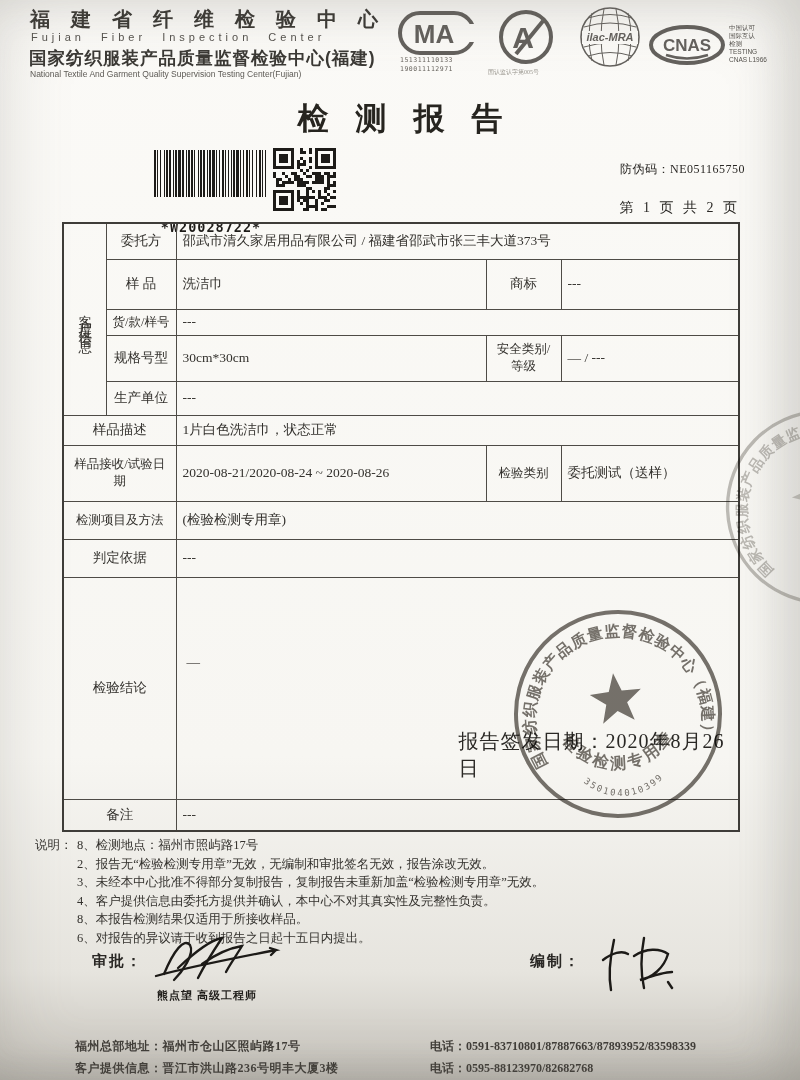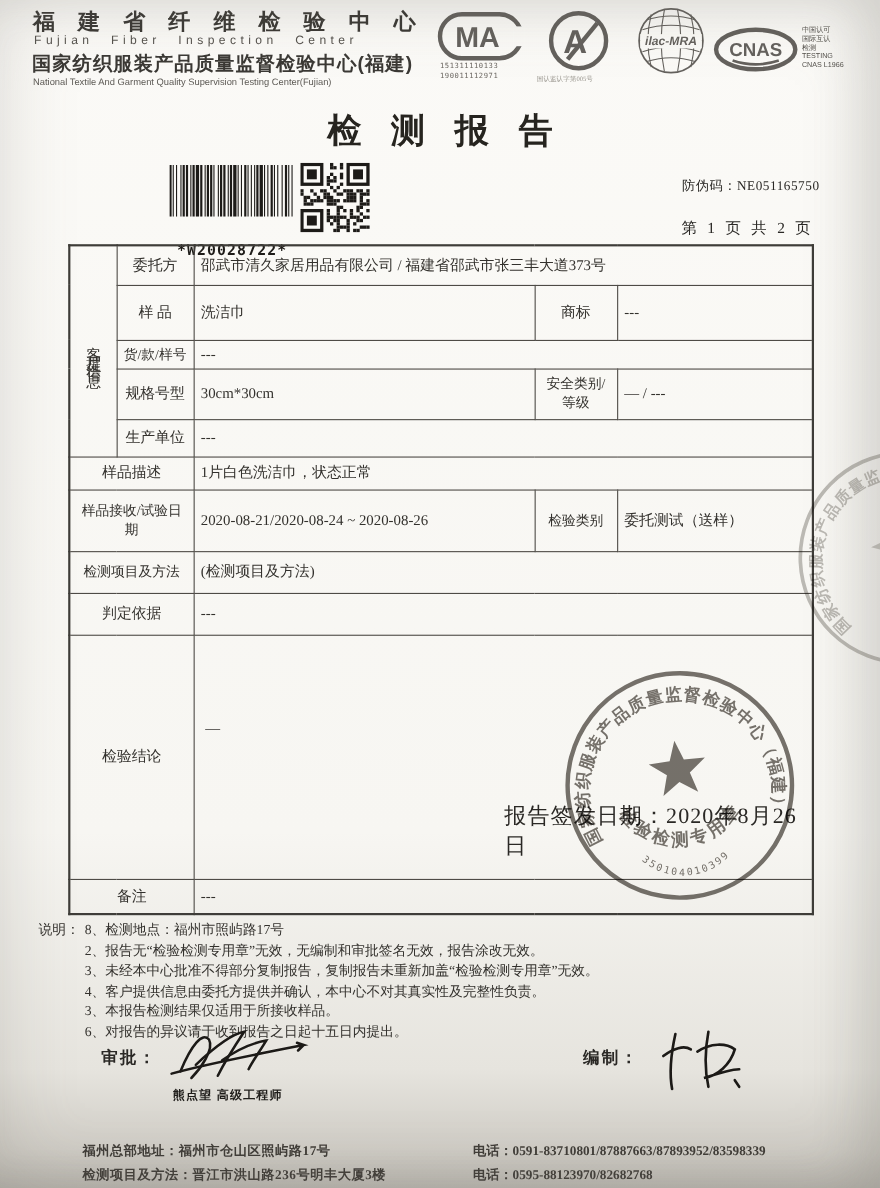--- a/index.html
+++ b/index.html
@@ -347,21 +347,21 @@
       <td class="val" colspan="3">1片白色洗洁巾，状态正常</td>
     </tr>
     <tr style="height:56px">
       <td class="lab small" colspan="2">样品接收/试验日期</td>
       <td class="val">2020-08-21/2020-08-24 ~ 2020-08-26</td>
       <td class="lab small">检验类别</td>
       <td class="val">委托测试（送样）</td>
     </tr>
     <tr style="height:38px">
       <td class="lab small" colspan="2">检测项目及方法</td>
-      <td class="val" colspan="3">(检测项目及方法)</td>
+      <td class="val" colspan="3">(检验检测专用章)</td>
     </tr>
     <tr style="height:38px">
       <td class="lab" colspan="2">判定依据</td>
       <td class="val" colspan="3">---</td>
     </tr>
     <tr style="height:222px">
       <td class="lab" colspan="2">检验结论</td>
       <td class="val concl-cell" colspan="3">
         <span class="concl-dash">—</span>
         <span class="issue-date">报告签发日期：2020年8月26日</span>
@@ -408,21 +408,21 @@
     </svg>
   </div>
 
   <div class="notes">
     <div class="notes-label">说明：</div>
     <div class="notes-items">
       <div>8、检测地点：福州市照屿路17号</div>
       <div>2、报告无“检验检测专用章”无效，无编制和审批签名无效，报告涂改无效。</div>
       <div>3、未经本中心批准不得部分复制报告，复制报告未重新加盖“检验检测专用章”无效。</div>
       <div>4、客户提供信息由委托方提供并确认，本中心不对其真实性及完整性负责。</div>
-      <div>3、本报告检测结果仅适用于所接收样品。</div>
+      <div>8、本报告检测结果仅适用于所接收样品。</div>
       <div>6、对报告的异议请于收到报告之日起十五日内提出。</div>
     </div>
   </div>
 
   <div class="sig-label" style="left:92px;top:952px;">审批：</div>
   <svg class="sig-svg" style="left:150px;top:930px;" width="140" height="56" viewBox="0 0 140 56">
     <g fill="none" stroke="#1c1a17" stroke-width="2.3" stroke-linecap="round">
       <path d="M14,44 C24,20 34,8 40,15 C45,24 32,42 24,50"></path>
       <path d="M28,38 C45,22 60,10 72,8 C64,20 54,36 48,48"></path>
       <path d="M52,34 C66,24 80,18 92,16 C86,26 80,34 76,42"></path>
@@ -441,19 +441,19 @@
       <path d="M70,52 l4,6"></path>
     </g>
   </svg>
 
   <div class="footer">
     <div class="frow">
       <span class="addr">福州总部地址：福州市仓山区照屿路17号</span>
       <span>电话：0591-83710801/87887663/87893952/83598339</span>
     </div>
     <div class="frow">
-      <span class="addr">检测项目及方法：晋江市洪山路236号明丰大厦3楼</span>
+      <span class="addr">客户提供信息：晋江市洪山路236号明丰大厦3楼</span>
       <span>电话：0595-88123970/82682768</span>
     </div>
   </div>
 
   <div class="vignette"></div>
 </div>
 
 </body></html>

